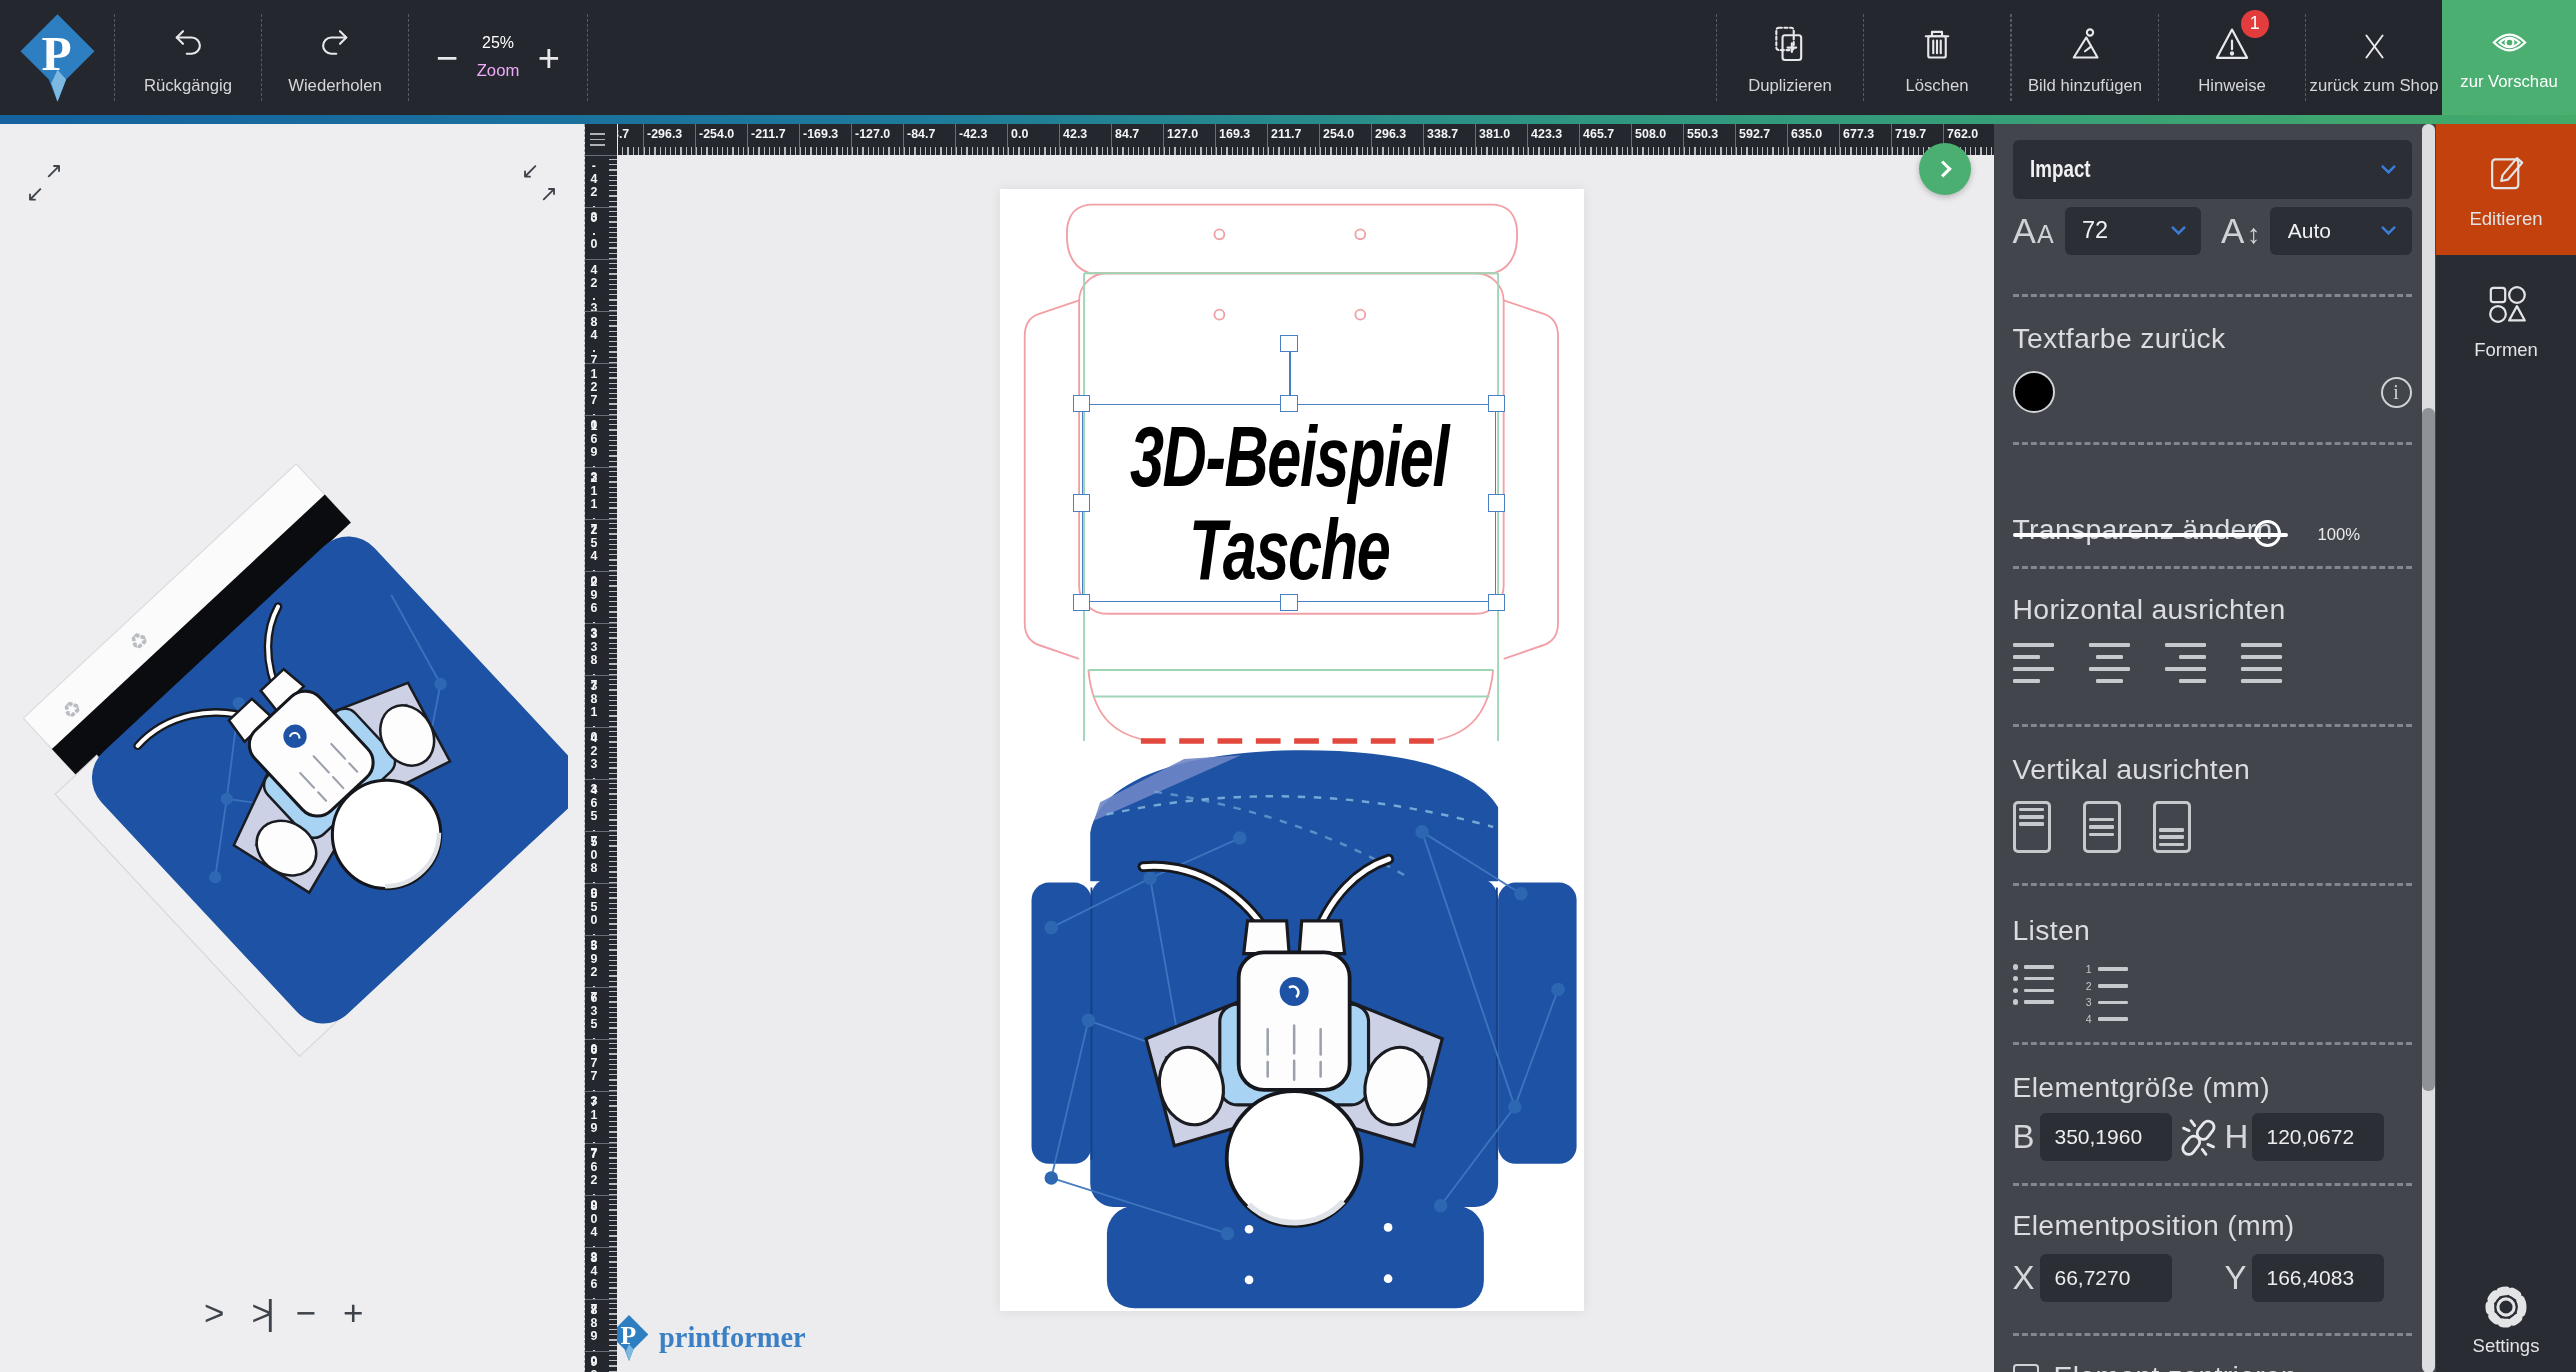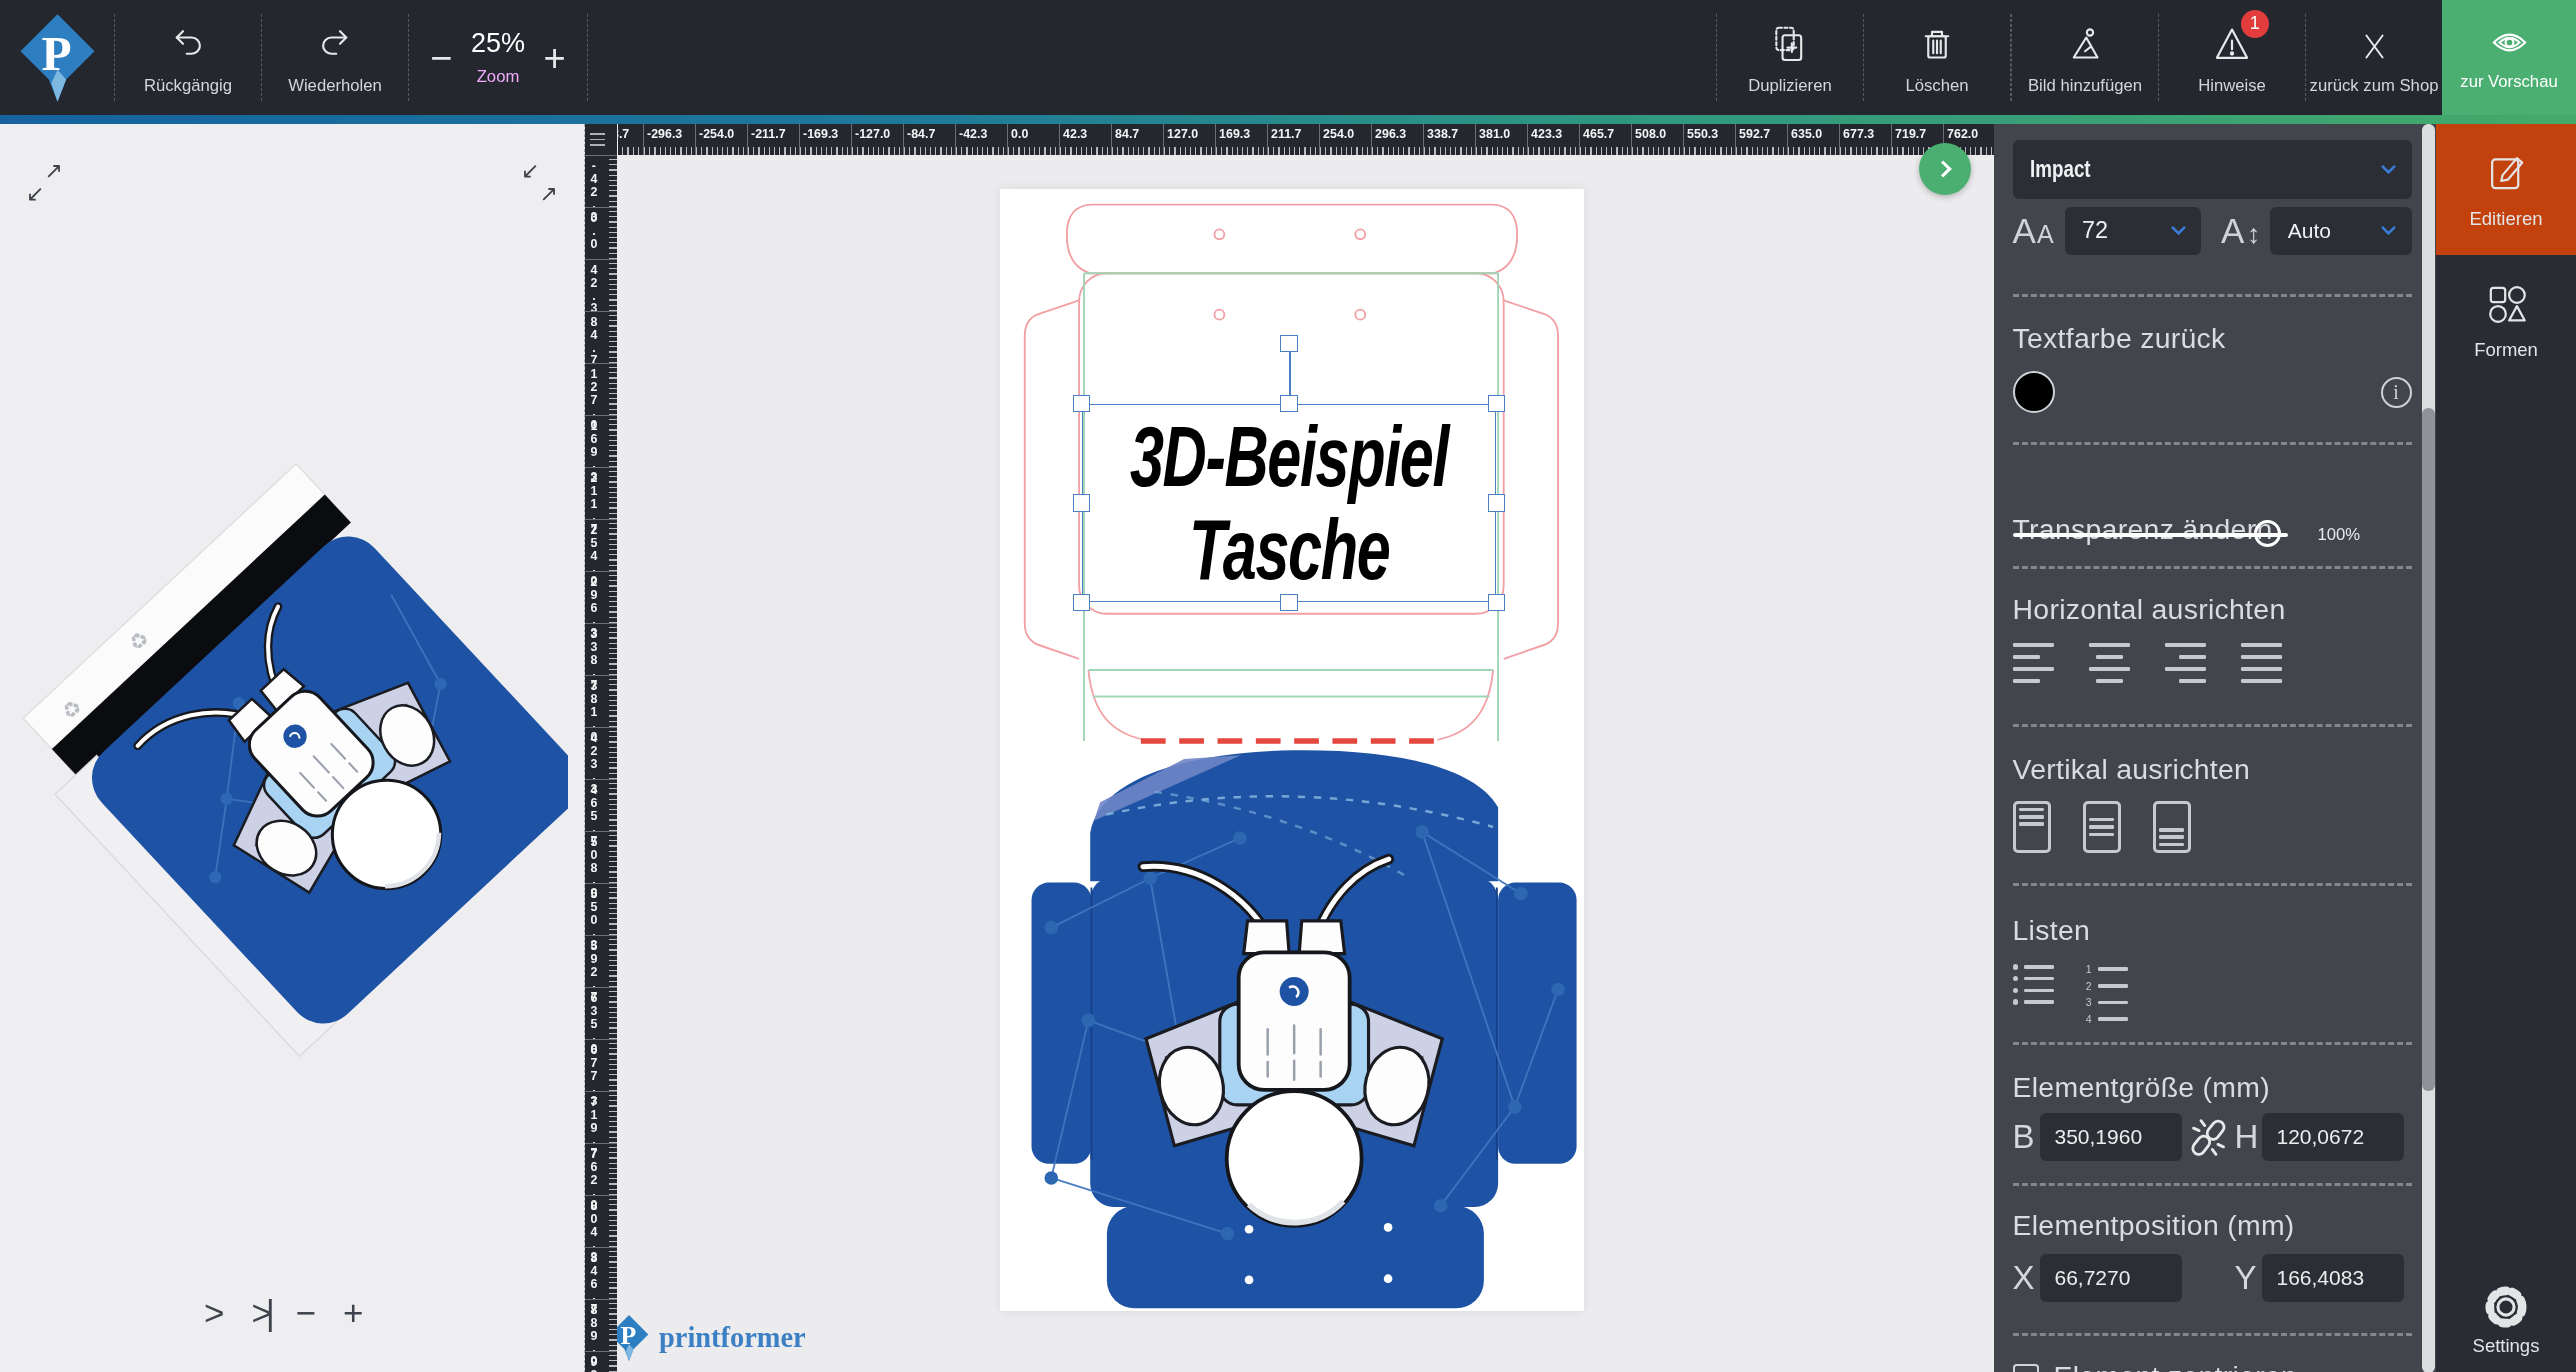--- a/index.html
+++ b/index.html
@@ -12,21 +12,21 @@
   .accentbar { position:absolute; left:0; top:115px; width:2576px; height:8.7px; background:linear-gradient(90deg,#15629f 0%,#1e7a9b 35%,#2f9781 62%,#43aa6a 100%); z-index:40; }
   .logo-wrap { width:114px; display:flex; align-items:center; justify-content:center; }
   .tb-sep { border-left:1.2px dashed #575b63; height:87px; align-self:center; }
   .tb-btn { display:flex; flex-direction:column; align-items:center; justify-content:center; gap:11px; color:#d4d6d9; font-size:16.7px; cursor:pointer; }
   .tb-btn .ic { height:45px; display:flex; align-items:flex-end; justify-content:center; }
   .tb-btn svg { stroke:#e7e8ea; fill:none; stroke-width:3.4; stroke-linecap:round; stroke-linejoin:round; }
   .w235 { width:146px; } .w220 { width:136px; }
   .zoom-group { width:178px; display:flex; align-items:center; justify-content:center; gap:18.5px; color:#e7e8ea; }
   .zoom-sign { font-size:38px; font-weight:300; cursor:pointer; line-height:1; }
   .zoom-mid { display:flex; flex-direction:column; align-items:center; gap:8.7px; }
-  .zoom-val { font-size:27px; color:#fff;text-align:center; }
+  .zoom-val { font-size:16px; color:#fff;text-align:center; }
   .zoom-lab { font-size:16.7px; color:#f0abfc; }
   .tb-spacer { flex:1; }
   .hints-wrap { position:relative; }
   .badge { position:absolute; top:-10px; right:-16px; width:28.4px; height:28.4px; border-radius:50%; background:#e23c3c; color:#fff; font-size:18px; display:flex; align-items:center; justify-content:center; }
   .preview-btn { width:134px; background:#4caf72; display:flex; flex-direction:column; align-items:center; justify-content:center; gap:11px; color:#fff; font-size:16.7px; cursor:pointer; }
   .preview-btn svg { stroke:#fff; fill:none; stroke-width:3; }
 
   
   .preview-panel { position:absolute; left:0; top:124px; width:585px; height:1249px; background:#eeeef0; border-right:1.9px dashed #a9adb4; z-index:10; }
   .expand { position:absolute; width:37px; height:45px; color:#3e424a; font-size:22px; cursor:pointer; }
@@ -99,21 +99,21 @@
   .vbox { width:38px; height:52px; border:3.1px solid #c7cacd; border-radius:5px; display:flex; flex-direction:column; gap:3.7px; padding:3.7px 3.7px; cursor:pointer; }
   .vbox i { display:block; height:3.7px; background:#c7cacd; border-radius:1.2px; width:100%; }
   .v-top { justify-content:flex-start; } .v-mid { justify-content:center; } .v-bot { justify-content:flex-end; }
   .list-ic { display:flex; flex-direction:column; gap:6.2px; cursor:pointer; }
   .list-ic .row { display:flex; align-items:center; gap:6.2px; }
   .list-ic .dot { width:5.6px; height:5.6px; border-radius:50%; background:#c7cacd; }
   .list-ic .num { width:7.4px; font-size:10.5px; color:#c7cacd; line-height:1; text-align:right; }
   .list-ic .bar { width:30px; height:3.7px; background:#c7cacd; border-radius:1.2px; }
   .field-row { display:flex; align-items:center; }
   .f-label { font-size:33px; font-weight:300; color:#d5d7da; width:27px; }
-  .f-box { width:142px; height:48px; background:#2b2e35; border-radius:6.2px; color:#eceded; font-size:21px; display:flex; align-items:center; padding-left:15px; overflow:hidden; white-space:nowrap; }
+  .f-box { width:132px; height:48px; background:#2b2e35; border-radius:6.2px; color:#eceded; font-size:21px; display:flex; align-items:center; padding-left:15px; overflow:hidden; white-space:nowrap; }
   .chain { width:53px; display:flex; justify-content:center; }
   .chain svg { stroke:#e7e8ea; fill:none; stroke-width:4.5; stroke-linecap:round; }
   .cb-row { display:flex; align-items:center; gap:15px; }
   .cb { width:26px; height:26px; border:2.5px solid #cfd2d6; border-radius:3.7px; }
   .scrolltrack { position:absolute; right:1.2px; top:0; width:12.4px; height:1249px; background:#dcdDde; background:#dcddde; border-radius:6.2px; }
   .scrollthumb { position:absolute; left:0; top:284px; width:12.4px; height:683px; background:#8f9296; border-radius:6.2px; }
 
   
   .sidebar { position:absolute; left:2436px; top:124px; width:140px; height:1249px; background:#292c33; z-index:20; }
   .side-tab { height:131px; display:flex; flex-direction:column; align-items:center; justify-content:center; gap:12.4px; color:#e3e4e6; font-size:18.5px; cursor:pointer; }

